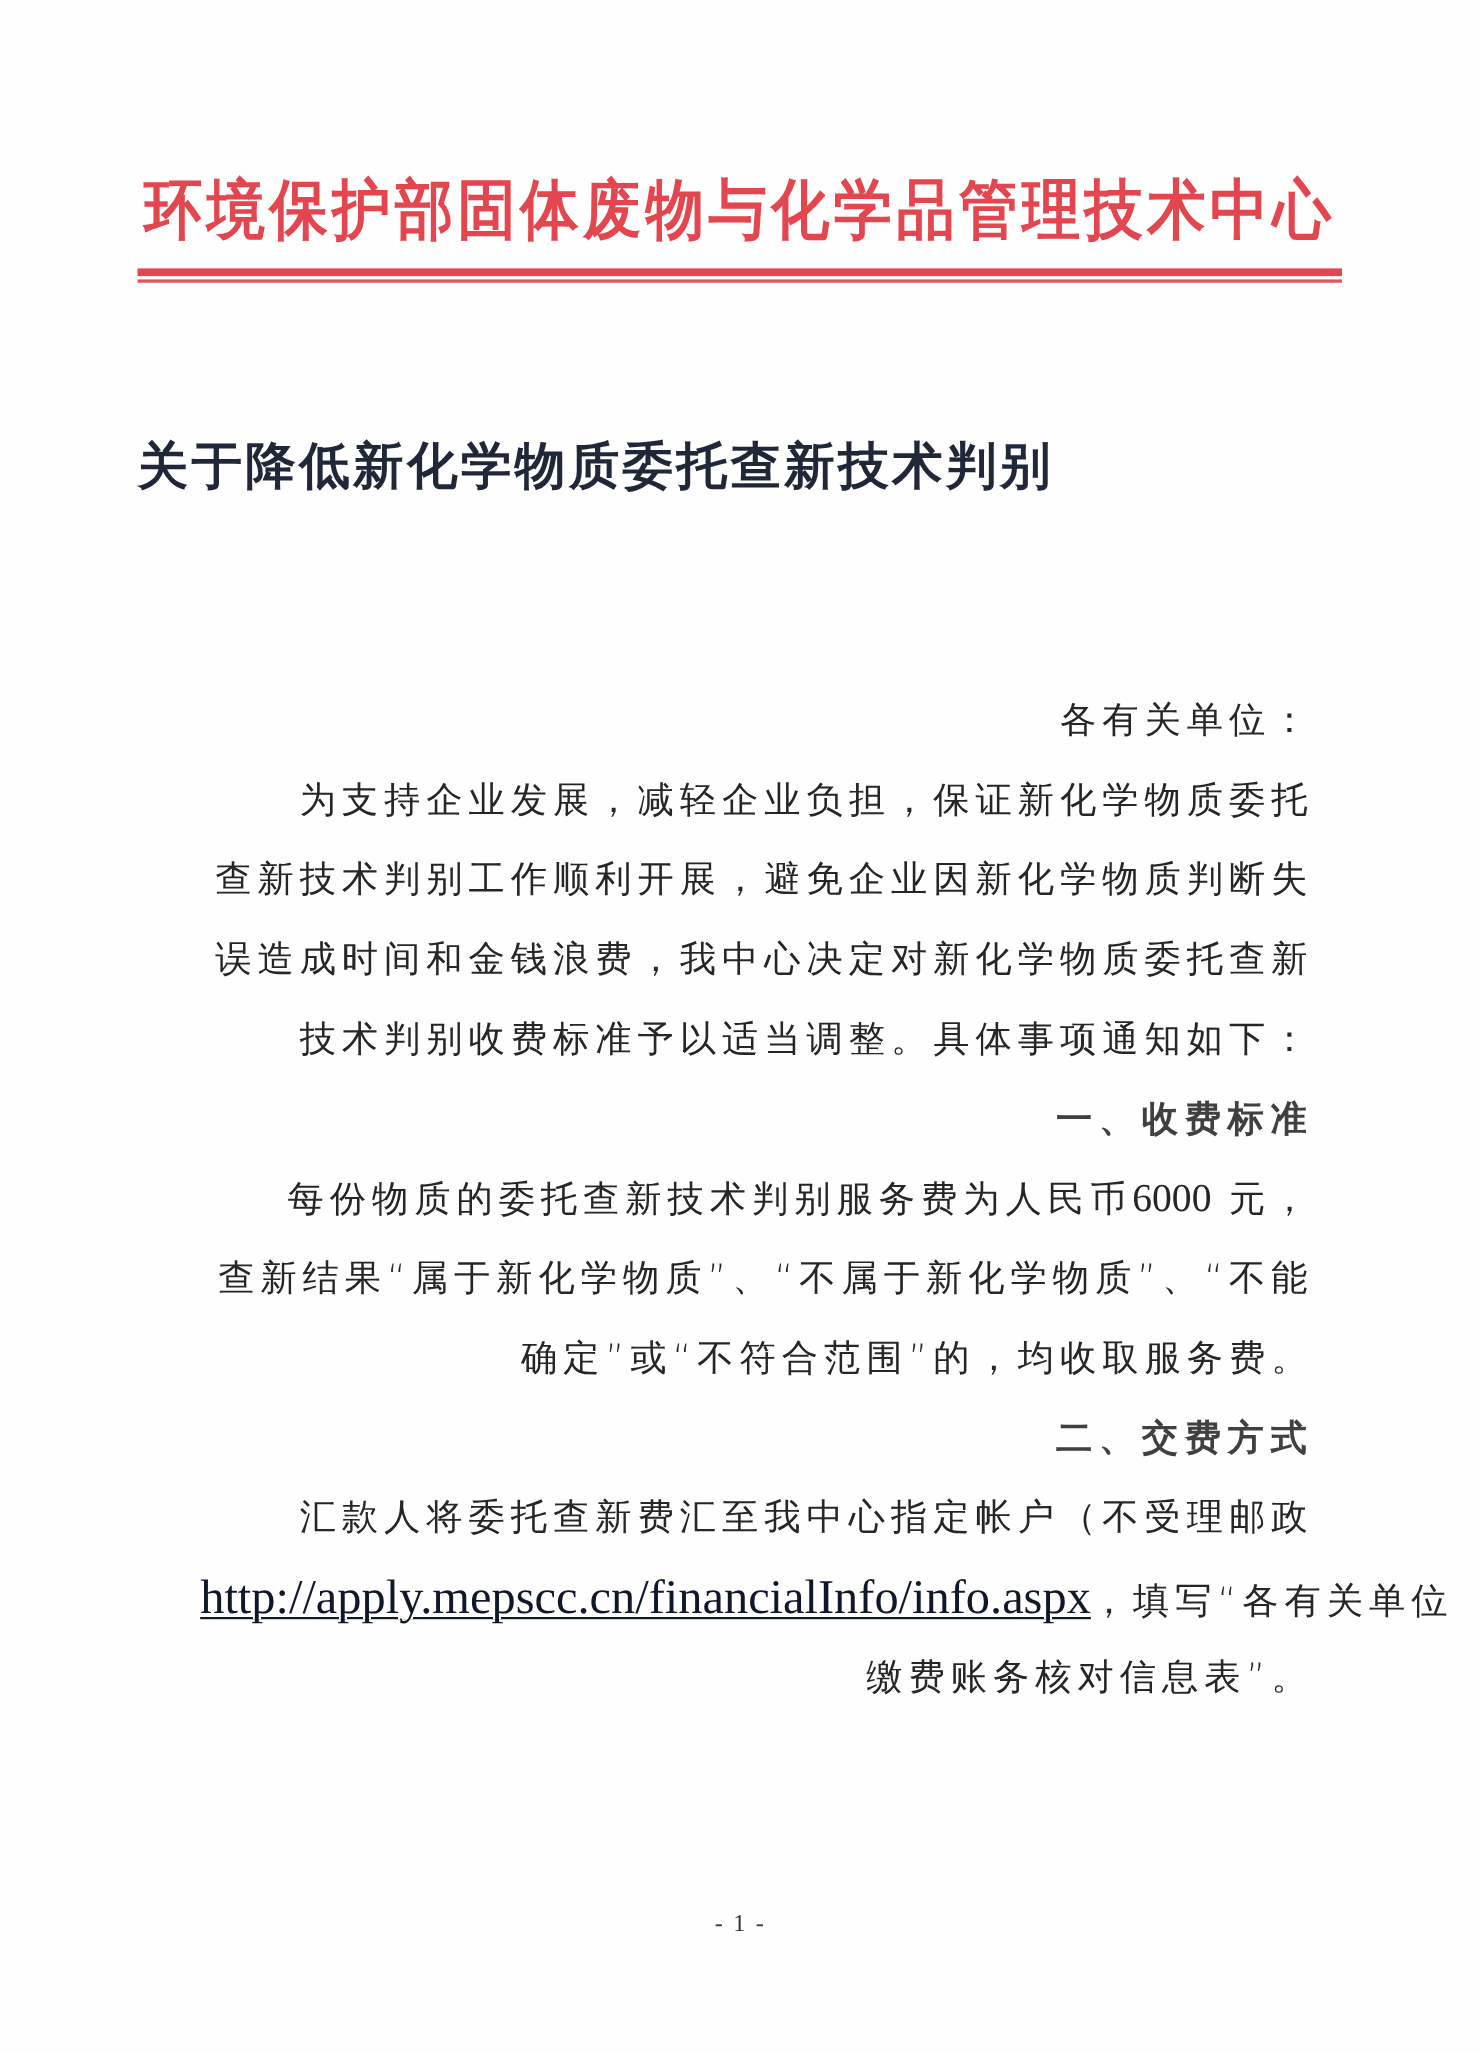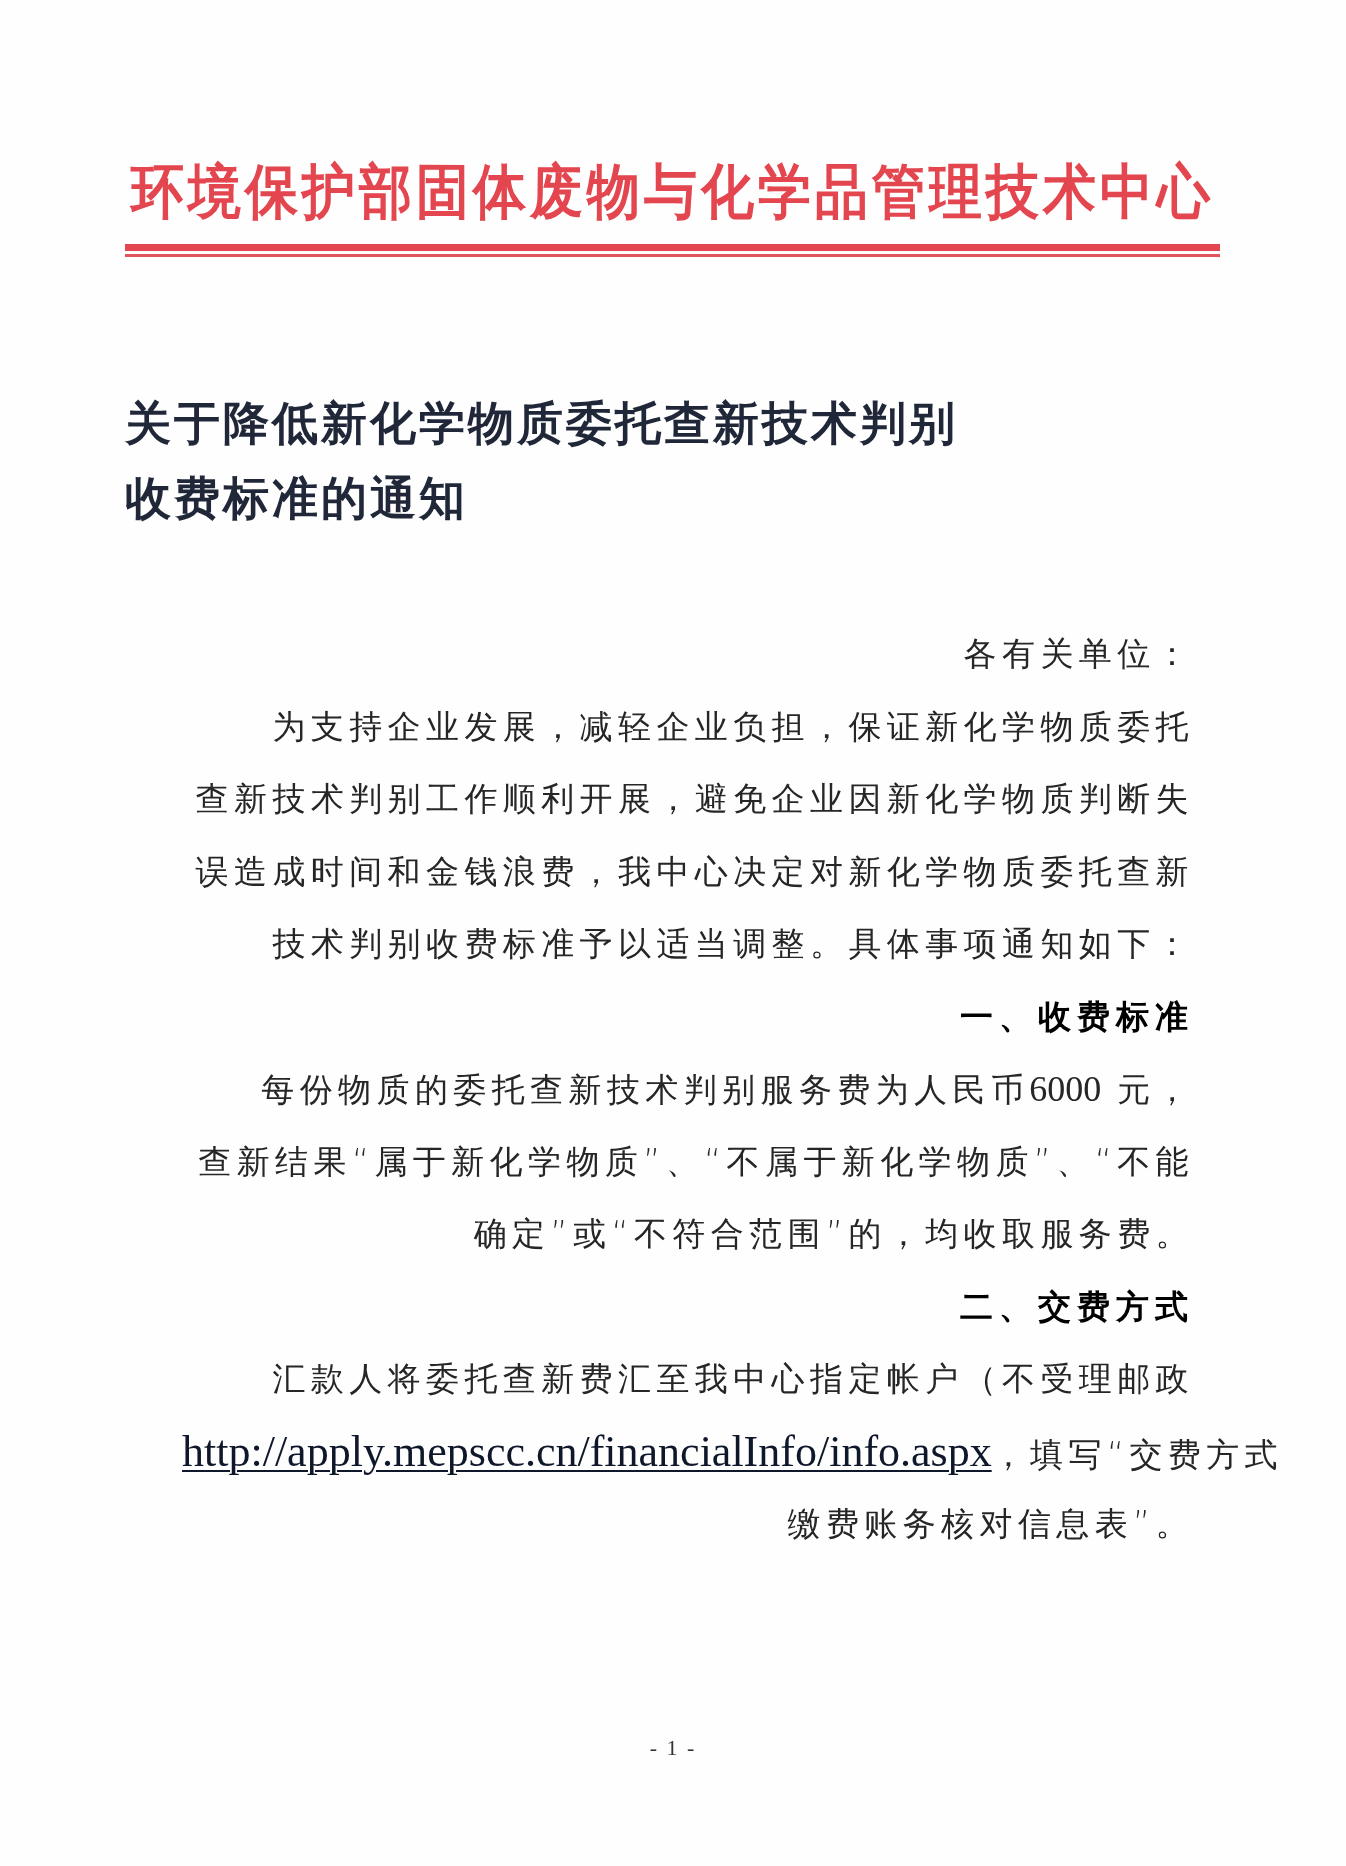--- a/index.html
+++ b/index.html
@@ -88,21 +88,21 @@
       display: block;
       white-space: nowrap;
       height: 72.5px;
       text-align: right;
     }
     .indent {
       padding-left: 78px;
     }
     .section-heading {
       font-weight: bold;
-      color: #000000;
+      color: #404040;
       letter-spacing: 6px;
     }
     .latin {
       font-family: "Liberation Serif", serif;
       font-size: 36px;
       letter-spacing: 0;
     }
     .link {
       font-family: Liberation Serif, serif;
       font-size: 44px;
@@ -127,37 +127,36 @@
 </head>
 <body>
 
 <div class="page">
 
   <div class="letterhead">环境保护部固体废物与化学品管理技术中心</div>
   <div class="red-rule-thick"></div>
   <div class="red-rule-thin"></div>
 
   <div class="doc-title l1">关于降低新化学物质委托查新技术判别</div>
-  <div class="doc-title l2">收费标准的通知</div>
 
   <div class="body">
     <span class="line">各有关单位：</span>
 
     <span class="line indent">为支持企业发展，减轻企业负担，保证新化学物质委托</span>
     <span class="line">查新技术判别工作顺利开展，避免企业因新化学物质判断失</span>
     <span class="line">误造成时间和金钱浪费，我中心决定对新化学物质委托查新</span>
     <span class="line">技术判别收费标准予以适当调整。具体事项通知如下：</span>
 
     <span class="line indent section-heading">一、收费标准</span>
 
     <span class="line indent"><span>每份物质的委托查新技术判别服务费为人民币</span><span class="latin">6000</span> <span>元，</span></span>
     <span class="line">查新结果“属于新化学物质”、“不属于新化学物质”、“不能</span>
     <span class="line">确定”或“不符合范围”的，均收取服务费。</span>
 
     <span class="line indent section-heading">二、交费方式</span>
 
     <span class="line indent">汇款人将委托查新费汇至我中心指定帐户（不受理邮政</span>
-    <span class="line"><a class="link">http://apply.mepscc.cn/financialInfo/info.aspx</a><span>，填写“交费方式</span></span>
+    <span class="line"><a class="link">http://apply.mepscc.cn/financialInfo/info.aspx</a><span>，填写“各有关单位</span></span>
     <span class="line">缴费账务核对信息表”。</span>
   </div>
 
   <div class="page-number">- 1 -</div>
 </div>
 
 </body></html>

